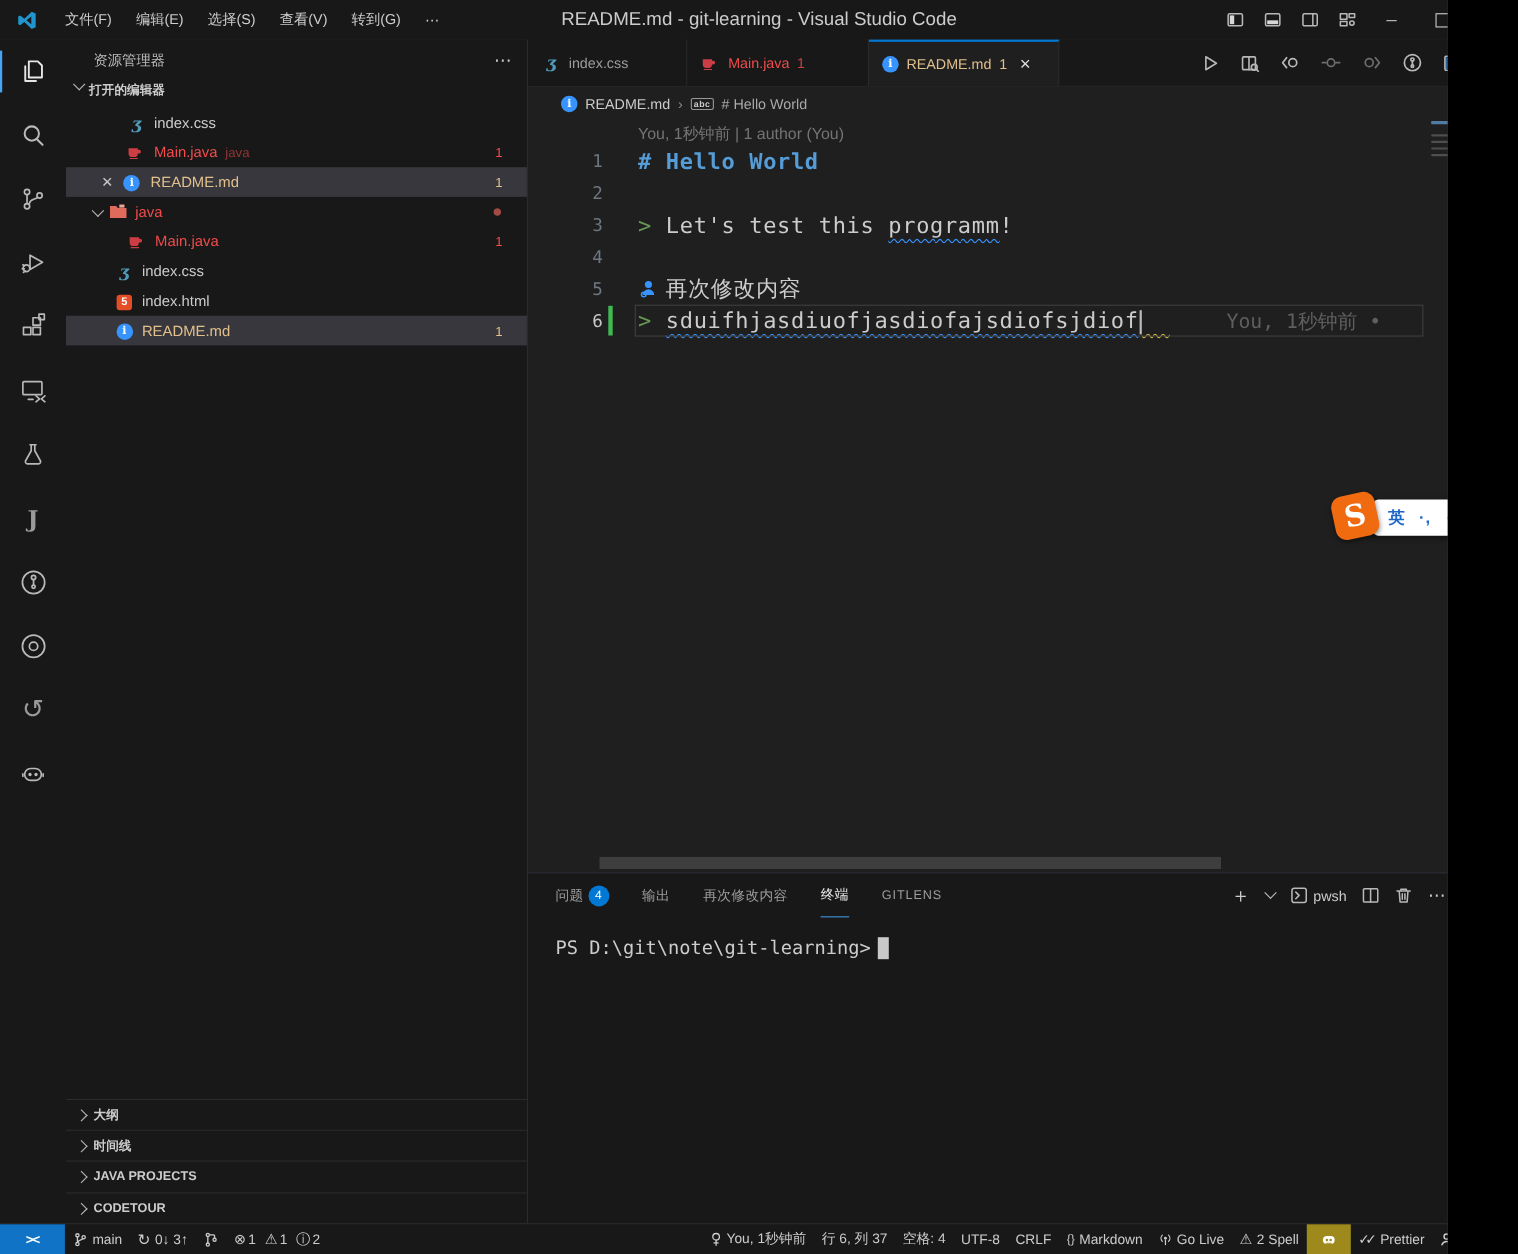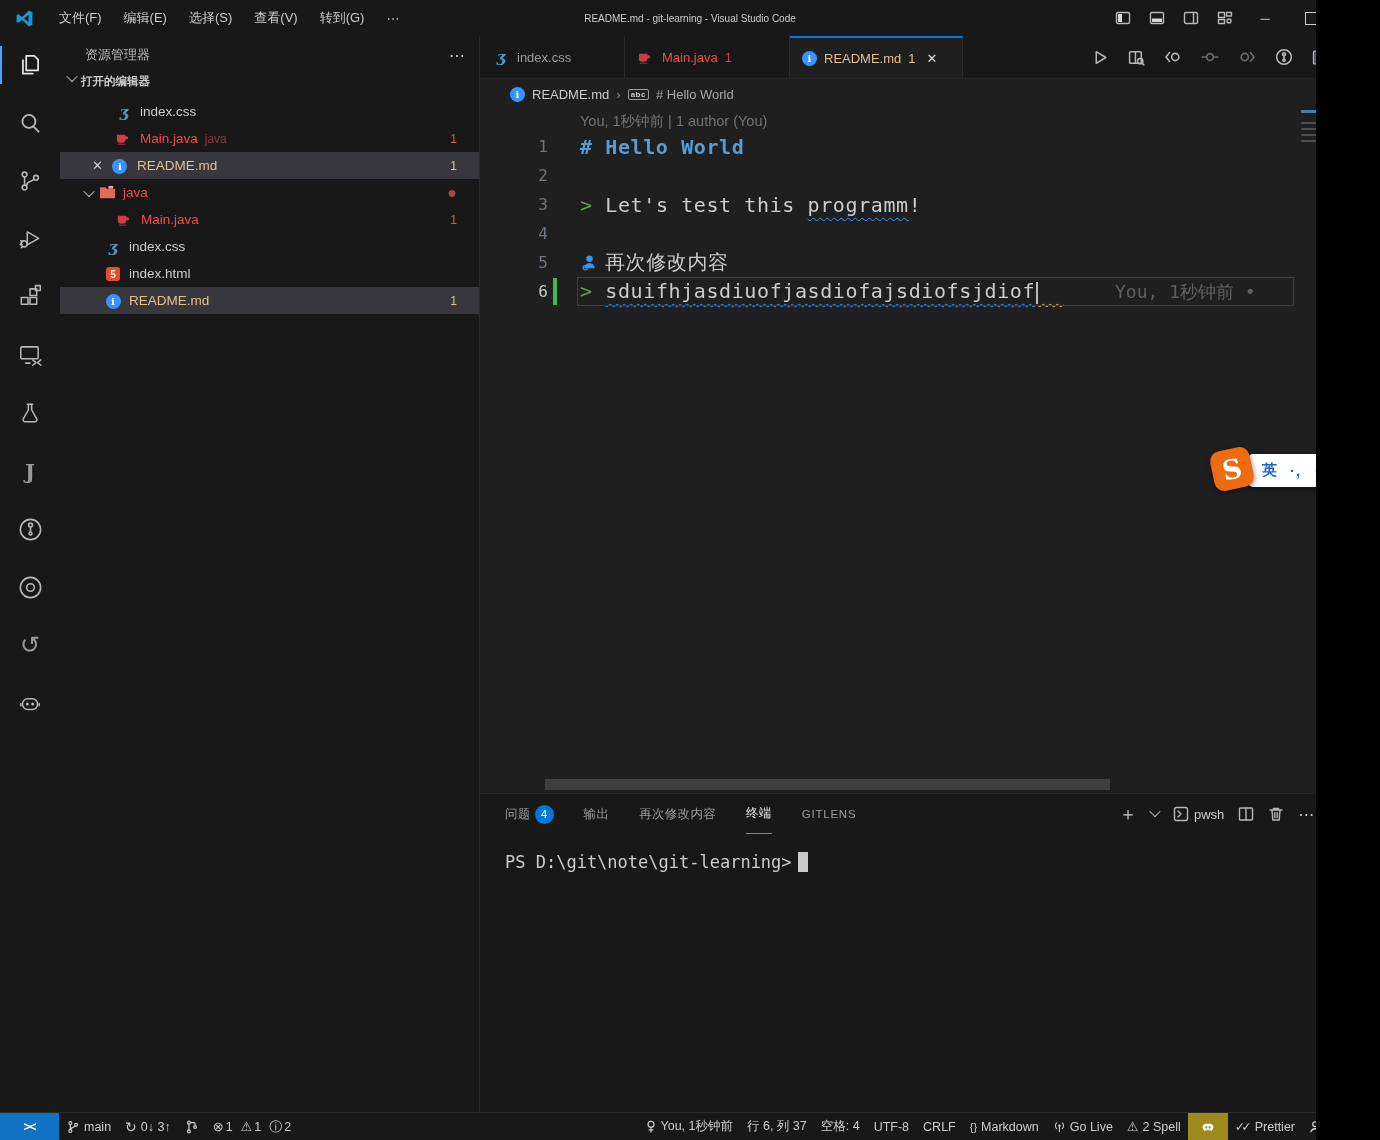--- a/index.html
+++ b/index.html
@@ -7,21 +7,21 @@
         font-family:"Liberation Sans",sans-serif;color:#ccc;-webkit-font-smoothing:antialiased;}
   .abs{position:absolute}
   .row{display:flex;align-items:center}
   .ico{display:inline-flex;align-items:center;justify-content:center;flex:none}
   svg{display:block}
   svg .st{stroke:#b8b8b8;fill:none;stroke-width:1.4;stroke-linecap:round;stroke-linejoin:round}
   svg .dm{stroke:#6d6d6d}
   
   #titlebar{left:0;top:0;width:1380px;height:36px;background:#181818;border-bottom:1px solid #2b2b2b;display:flex;align-items:center;}
   .menu-item{font-size:13px;color:#ccc;padding:0 11px;height:36px;display:flex;align-items:center;cursor:default}
-  #win-title{position:absolute;left:50%;transform:translateX(-50%);font-size:10px;color:#ccc;white-space:nowrap}
+  #win-title{position:absolute;left:50%;transform:translateX(-50%);font-size:17px;color:#ccc;white-space:nowrap}
   .wbtn{width:46px;height:36px;display:flex;align-items:center;justify-content:center;color:#ccc;font-size:13px}
   .laybtn{width:34px;height:36px;display:flex;align-items:center;justify-content:center}
   
   #activitybar{left:0;top:36px;width:60px;height:1076px;background:#181818;}
   .act{width:60px;height:58px;display:flex;align-items:center;justify-content:center;position:relative}
   .act.active:before{content:"";position:absolute;left:0;top:10px;bottom:10px;width:2px;background:#47a3f3}
   
   #sidebar{left:60px;top:36px;width:420px;height:1076px;background:#181818;border-right:1px solid #2b2b2b;box-sizing:border-box;}
   #sb-head{height:38px;display:flex;align-items:center;padding:0 14px 0 25px;font-size:13px;color:#bbb}
   .sec-head{height:24px;display:flex;align-items:flex-start;font-size:11.5px;font-weight:bold;color:#ccc;padding-left:8px;gap:5px}
@@ -288,20 +288,38 @@
     <div class="frow" style="padding-left:44px">
       <span class="fic"><span class="ic-html">5</span></span>
       <span>index.html</span>
     </div>
     <div class="frow sel" style="padding-left:44px">
       <span class="fic"><span class="ic-info">i</span></span>
       <span class="yel">README.md</span>
       <span class="badge yel">1</span>
     </div>
 
+    <div class="abs" style="left:0;right:0;bottom:0">
+      <div class="side-sec">
+          <span class="chev right"></span>
+          <span>大纲</span>
+        </div>
+      <div class="side-sec">
+          <span class="chev right"></span>
+          <span>时间线</span>
+        </div>
+      <div class="side-sec" style="height:28px">
+          <span class="chev right"></span>
+          <span>JAVA PROJECTS</span>
+        </div>
+      <div class="side-sec">
+          <span class="chev right"></span>
+          <span>CODETOUR</span>
+        </div>
+    </div>
   </div>
 
   <div id="editor" class="abs">
     <div id="tabbar">
       <div class="tab" style="width:145px;box-sizing:border-box;color:#9d9d9d">
         <span class="fic ic-css">ʒ</span>
         <span>index.css</span>
       </div>
       <div class="tab" style="width:165px;box-sizing:border-box">
         <span class="fic">

